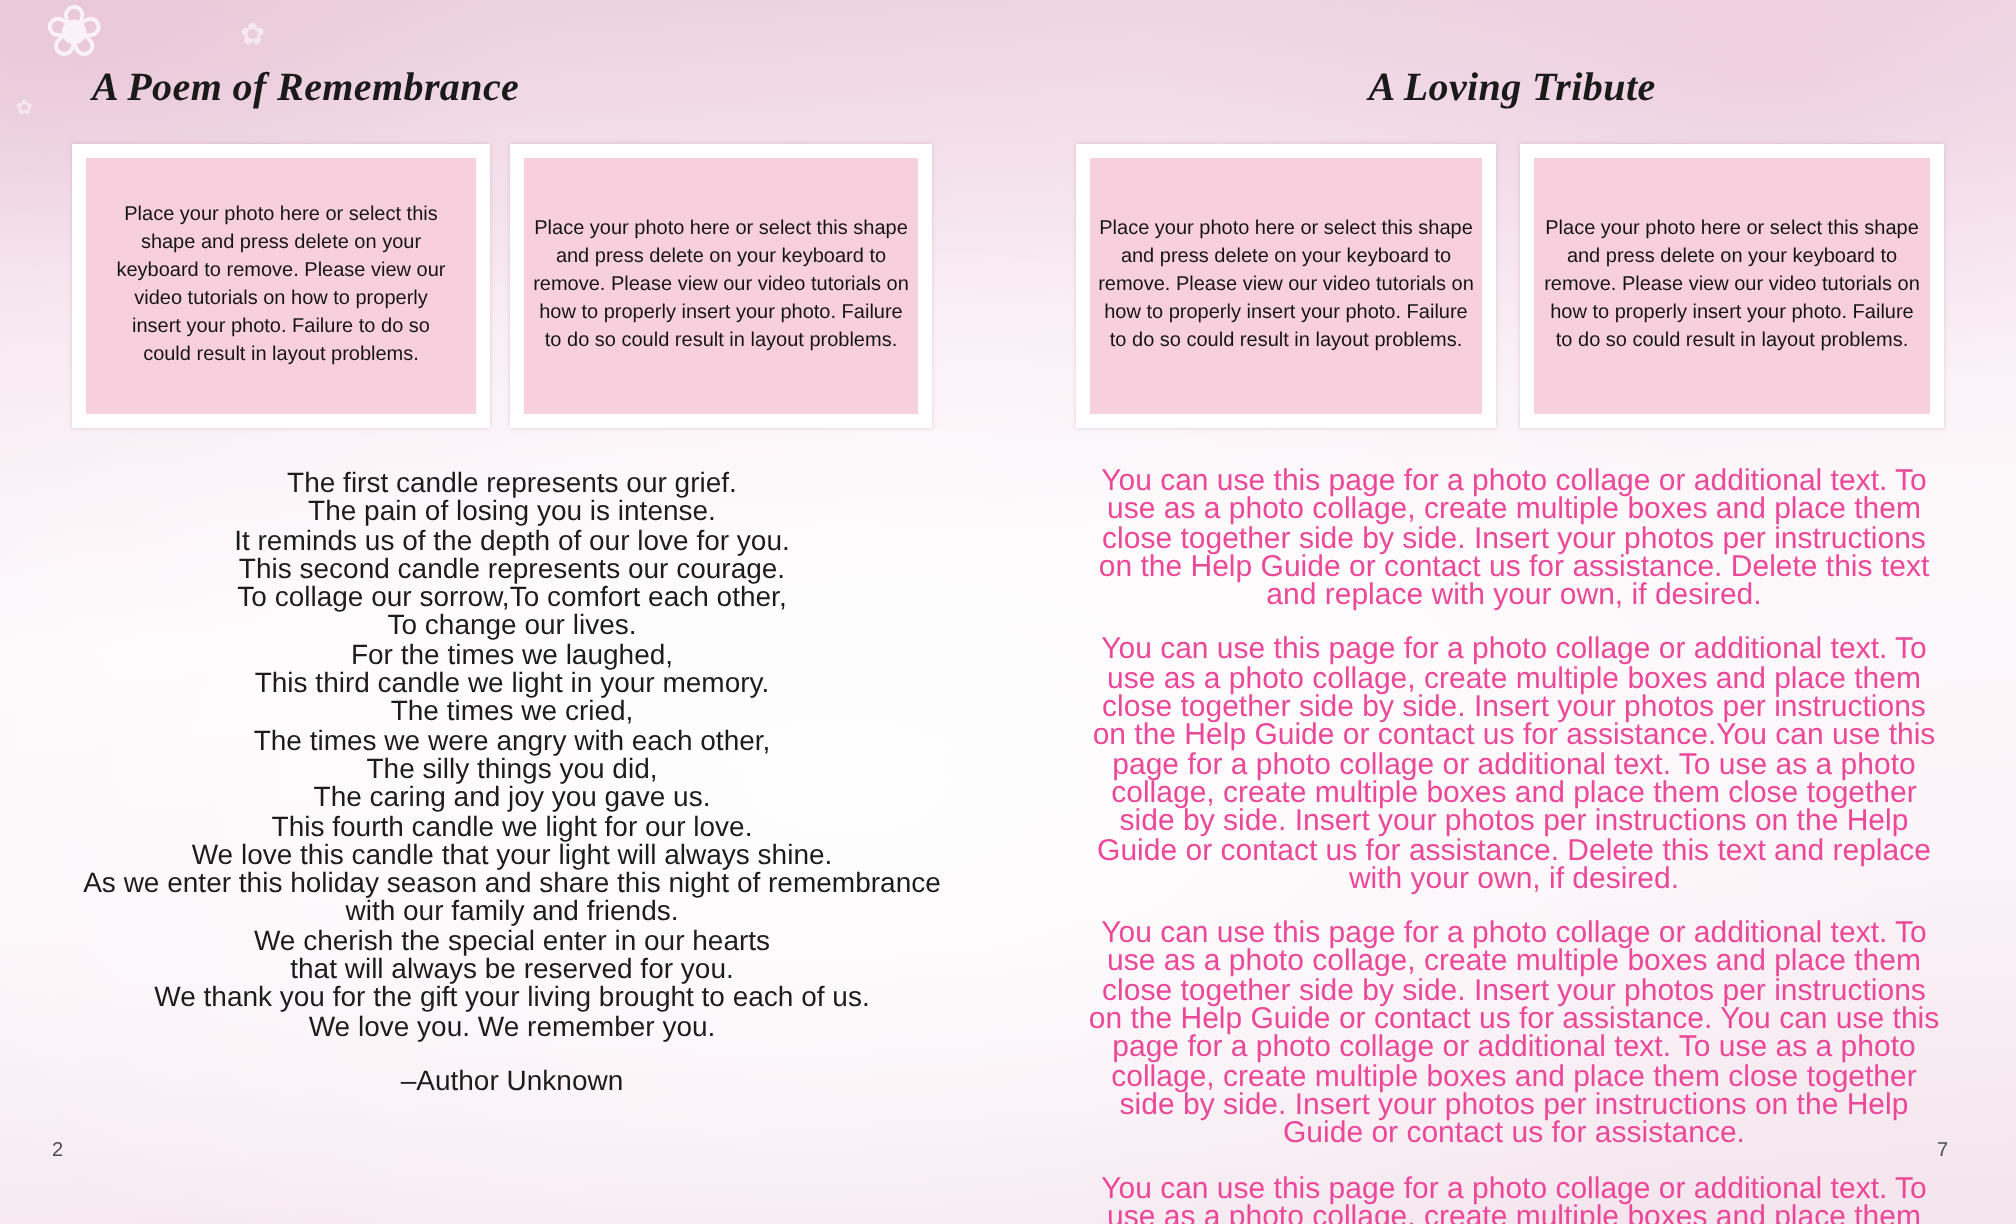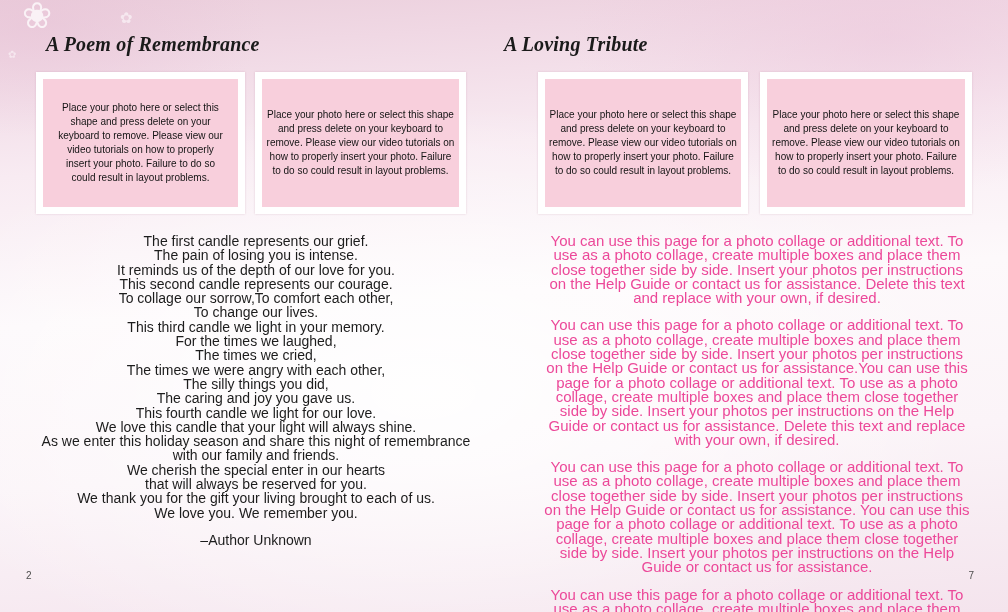--- a/index.html
+++ b/index.html
@@ -24,21 +24,21 @@
   .deco-flower.f2 { left: 120px; top: 10px; font-size: 15px; color: rgba(255,255,255,0.55); }
   .deco-flower.f3 { left: 8px;   top: 50px; font-size: 10px; color: rgba(255,255,255,0.5); }
 
   .title {
     position: absolute; top: 33px;
     font-family: "Liberation Serif", "DejaVu Serif", serif;
     font-weight: bold; font-style: italic;
     font-size: 20px; color: #1a1a1a; letter-spacing: 0.2px;
   }
   .title-left  { left: 46px; }
-  .title-right { left: 0; width: 100%; text-align: left; }
+  .title-right { left: 0; width: 100%; text-align: center; }
 
   .photo-box {
     position: absolute; top: 72px; height: 142px;
     background: #ffffff; padding: 7px;
     box-shadow: 0 0 2px rgba(180,130,155,0.35);
   }
   .photo-box .inner {
     width: 100%; height: 100%;
     background: #f8cfdc;
     display: flex; align-items: center; justify-content: center;
@@ -95,22 +95,22 @@
     </div>
   </div>
 
   <div class="poem">
     <div>The first candle represents our grief.</div>
     <div>The pain of losing you is intense.</div>
     <div>It reminds us of the depth of our love for you.</div>
     <div>This second candle represents our courage.</div>
     <div>To collage our sorrow,To comfort each other,</div>
     <div>To change our lives.</div>
+    <div>For the times we laughed,</div>
     <div>This third candle we light in your memory.</div>
-    <div>For the times we laughed,</div>
     <div>The times we cried,</div>
     <div>The times we were angry with each other,</div>
     <div>The silly things you did,</div>
     <div>The caring and joy you gave us.</div>
     <div>This fourth candle we light for our love.</div>
     <div>We love this candle that your light will always shine.</div>
     <div>As we enter this holiday season and share this night of remembrance</div>
     <div>with our family and friends.</div>
     <div>We cherish the special enter in our hearts</div>
     <div>that will always be reserved for you.</div>

